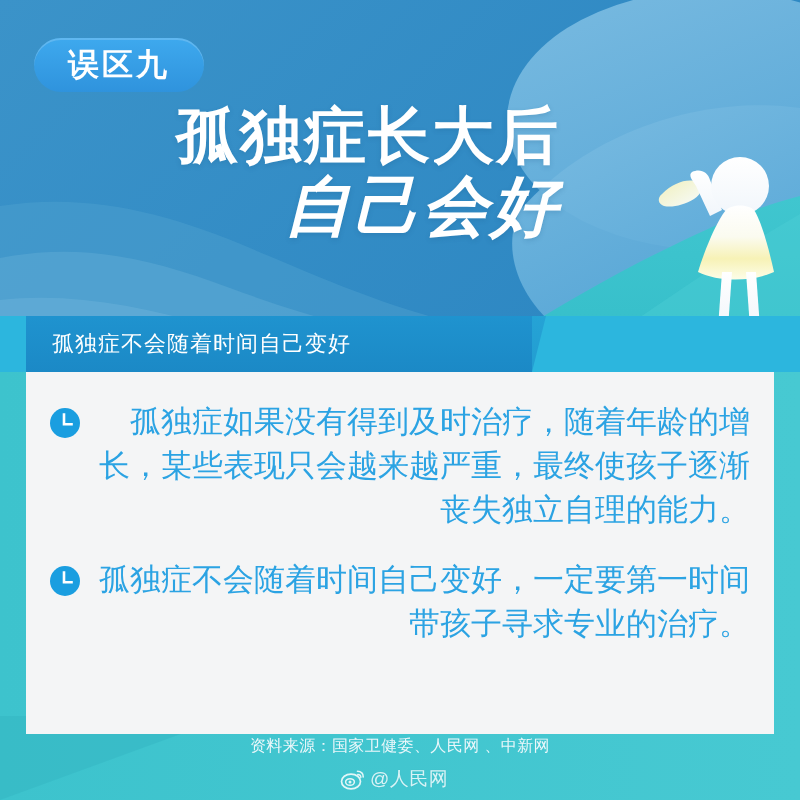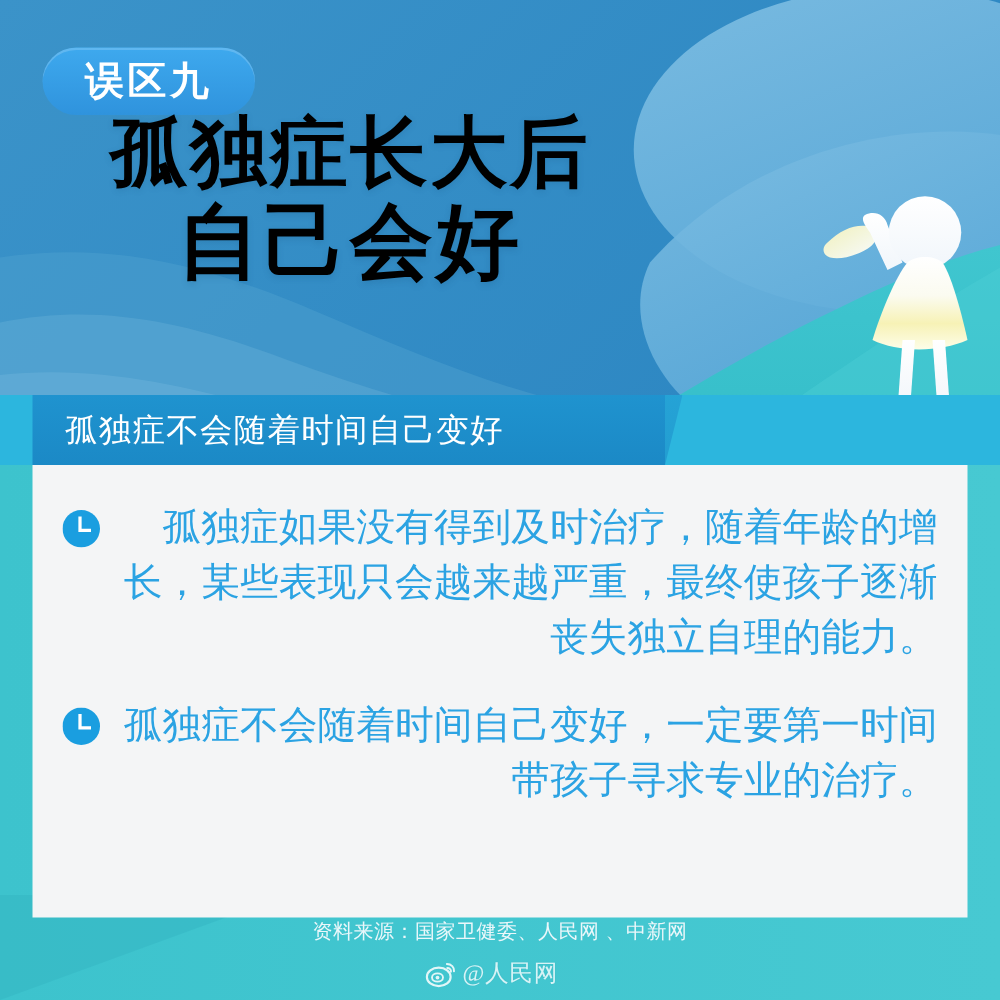--- a/index.html
+++ b/index.html
@@ -51,37 +51,38 @@
     font-weight: bold;
     letter-spacing: 3px;
     z-index: 6;
     text-align: right;
   }
 
   
   .hero {
     position: absolute;
     left: 0;
-    top: 88px;
+    top: 101px;
     width: 560px;
     z-index: 6;
-    text-align: center;
-    color: #000000;
+    text-align: right;
+    color: #ffffff;
   }
   .hero-line {
     display: block;
     font-size: 62px;
     font-weight: bold;
     line-height: 1.12;
     letter-spacing: 2px;
     text-shadow: 0 2px 5px rgba(20,80,120,0.18);
   }
   .hero-line.l2 {
     font-size: 66px;
     letter-spacing: 3px;
+    font-style: italic;
   }
 
   
   .subtitle-bar {
     position: absolute;
     left: 0;
     top: 316px;
     width: 800px;
     height: 56px;
     z-index: 6;
@@ -107,21 +108,21 @@
     opacity: 0.55;
   }
   .subtitle-text {
     position: absolute;
     left: 52px;
     top: 0;
     height: 56px;
     display: flex;
     align-items: center;
     color: #ffffff;
-    font-size: 26px;
+    font-size: 22px;
     letter-spacing: 1px;
     z-index: 2;
   }
 
   
   .card {
     position: absolute;
     left: 26px;
     top: 372px;
     width: 748px;
@@ -175,21 +176,20 @@
     position: absolute;
     left: 340px;
     top: 764px;
     width: 170px;
     height: 30px;
     z-index: 7;
     display: flex;
     align-items: center;
     opacity: 0.85;
     pointer-events: none;
-    font-family: Liberation Serif, serif;
   }
   .watermark .wm-text {
     color: #f2fbfd;
     font-size: 19px;
     margin-left: 4px;
     letter-spacing: 0.5px;
     text-shadow: 0 0 2px rgba(0,0,0,0.08);
   }
 
   .figure {

